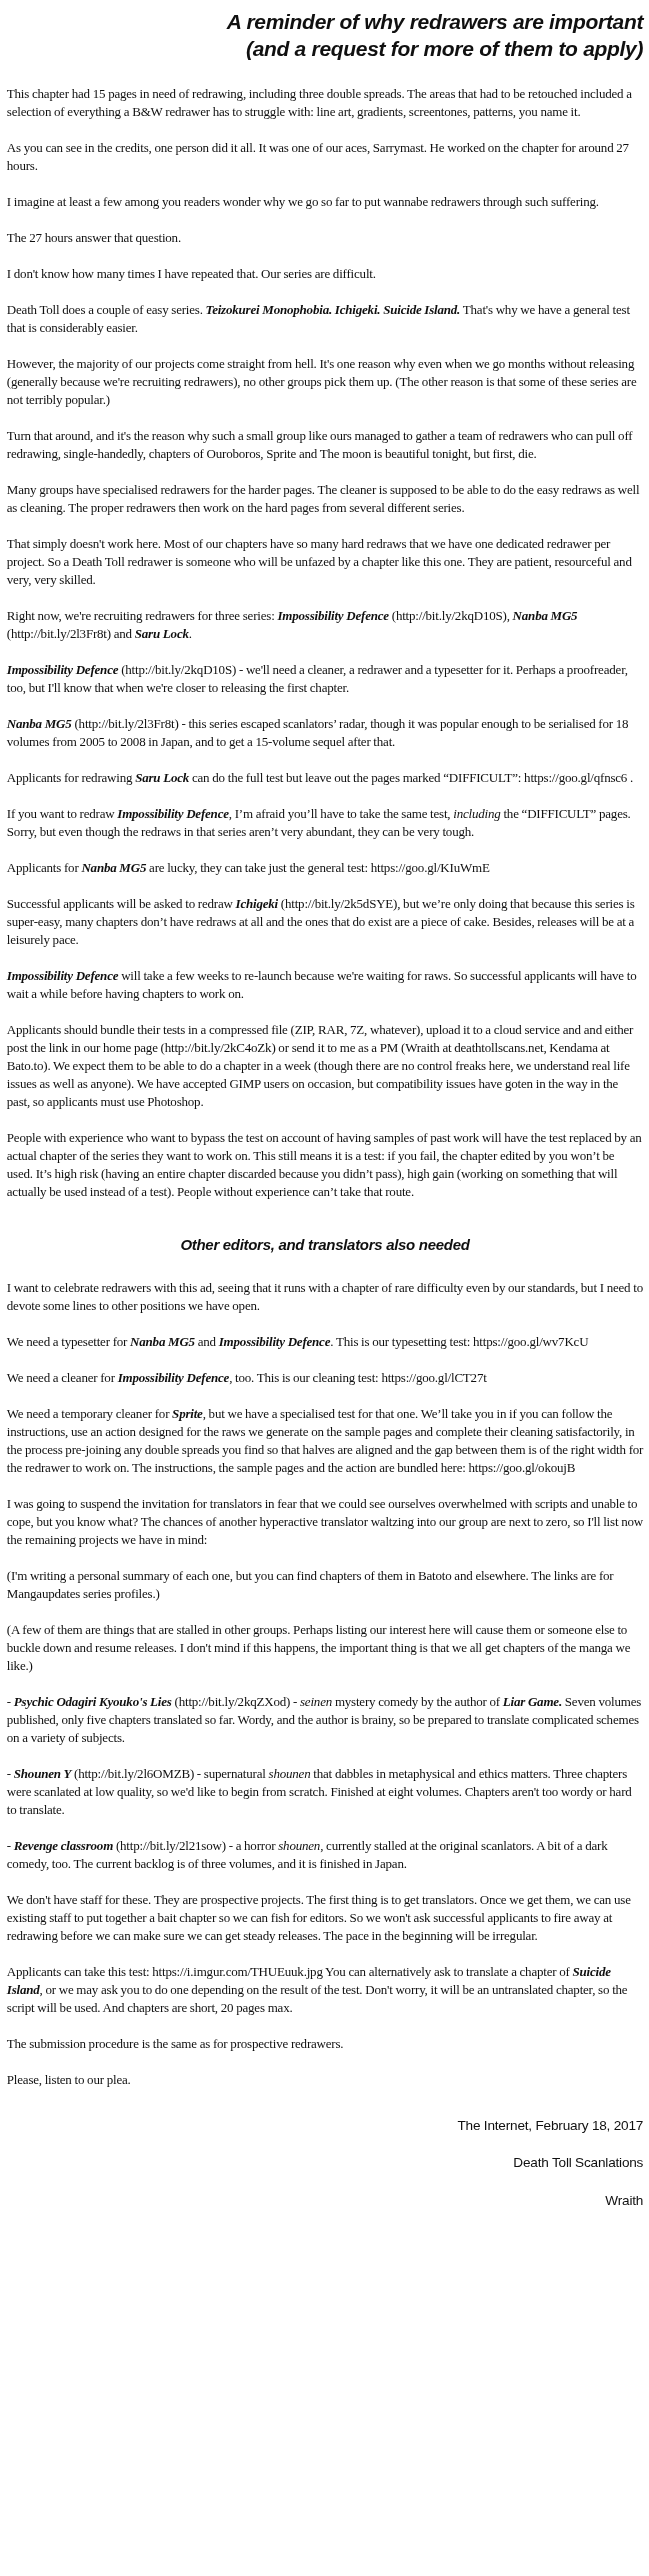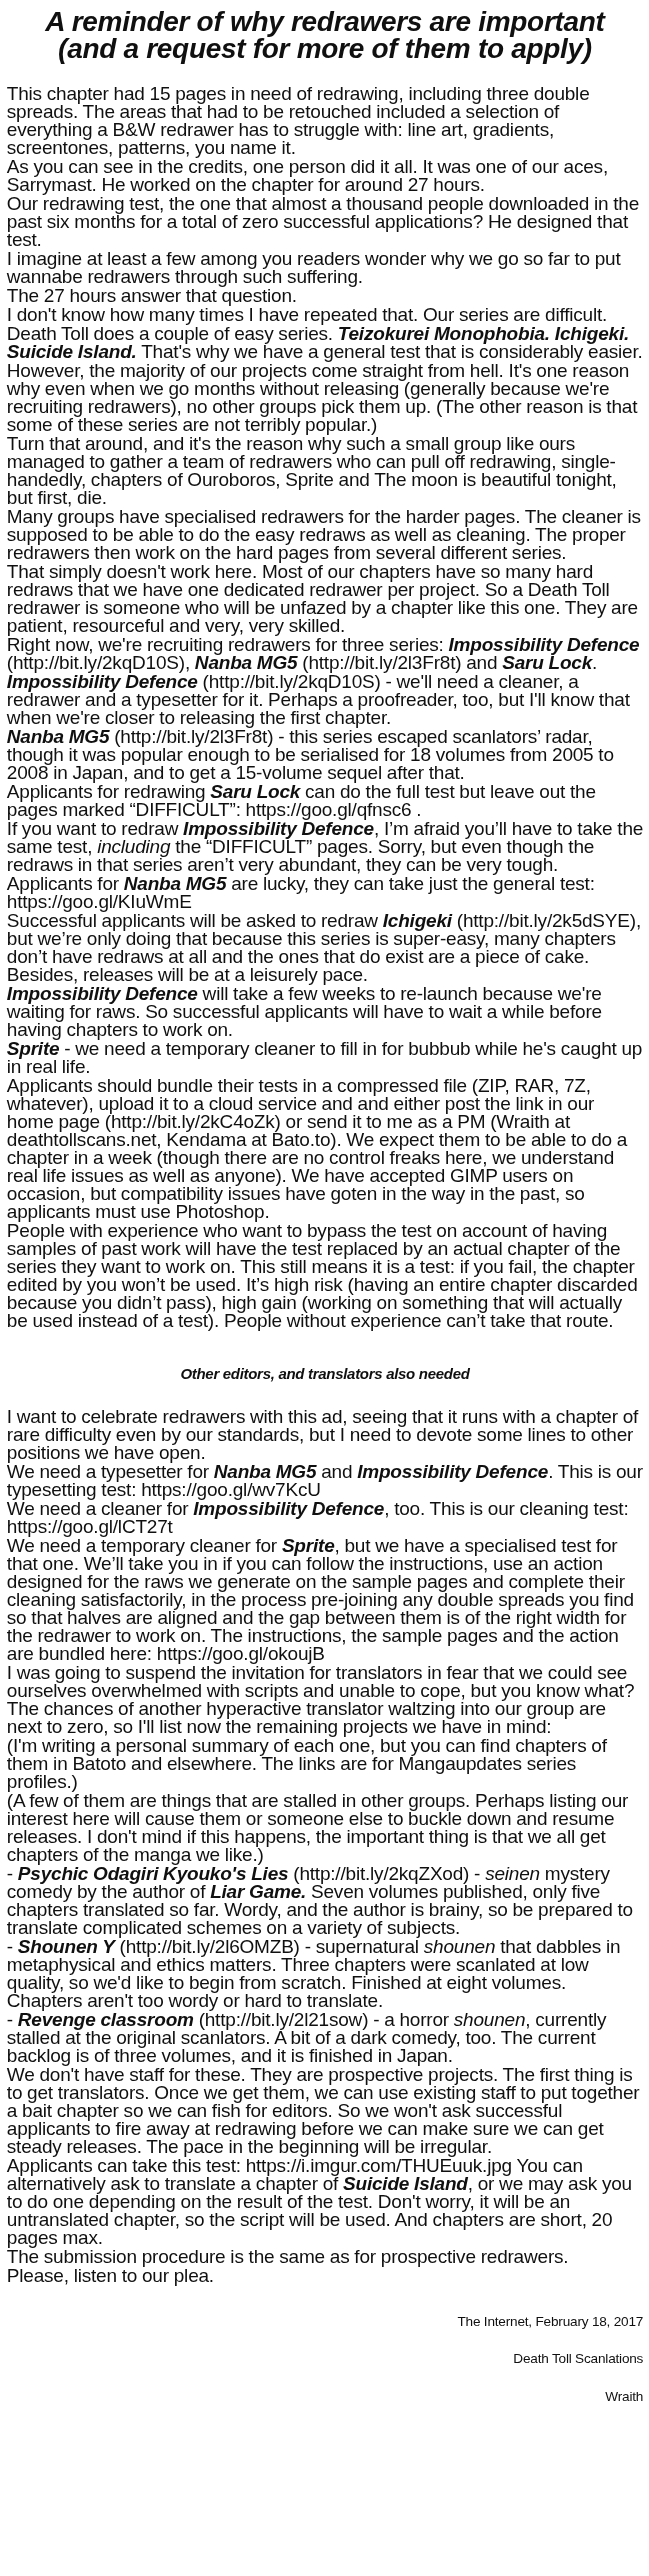--- a/index.html
+++ b/index.html
@@ -10,37 +10,38 @@
   body {
     width: 650px;
     min-height: 2576px;
     color: #101010;
     font-family: "Liberation Sans", "DejaVu Sans", sans-serif;
   }
   .page {
     padding: 6px 6.8px 15px 6.8px;
   }
   .doc-title {
-    font-size: 28px;
+    font-size: 21px;
     line-height: 27px;
     font-weight: 700;
     font-style: italic;
-    text-align: center;
+    text-align: right;
     margin: 1.5px 0 0 0;
     letter-spacing: -0.3px;
   }
   .doc-body {
     margin-top: 23px;
   }
   .para {
-    font-size: 19px;
+    font-size: 13px;
     line-height: 18px;
     letter-spacing: -0.2px;
-    margin: 1px 0;
+    margin: 18px 0;
     word-spacing: -0.2px;
+    font-family: Liberation Serif, serif;
   }
   .para:first-child { margin-top: 0; }
   .section-heading {
     font-size: 15px;
     line-height: 27px;
     font-weight: 700;
     font-style: italic;
     text-align: center;
     letter-spacing: -0.3px;
     margin: 30px 0 21px 0;
@@ -62,38 +63,36 @@
 
 <div class="page">
   <h1 class="doc-title">
     <span>A reminder of why redrawers are important</span><br>
     <span>(and a request for more of them to apply)</span>
   </h1>
 
   <div class="doc-body" id="doc-blocks">
       <p class="para">This chapter had 15 pages in need of redrawing, including three double spreads. The areas that had to be retouched included a selection of everything a B&amp;W redrawer has to struggle with: line art, gradients, screentones, patterns, you name it.</p>
       <p class="para">As you can see in the credits, one person did it all. It was one of our aces, Sarrymast. He worked on the chapter for around 27 hours.</p>
-      <p class="para">Our redrawing test, the one that almost a thousand people downloaded in the past six months for a total of zero successful applications? He designed that test.</p>
       <p class="para">I imagine at least a few among you readers wonder why we go so far to put wannabe redrawers through such suffering.</p>
       <p class="para">The 27 hours answer that question.</p>
       <p class="para">I don't know how many times I have repeated that. Our series are difficult.</p>
       <p class="para">Death Toll does a couple of easy series. <span class="bi">Teizokurei Monophobia. Ichigeki. Suicide Island.</span> That's why we have a general test that is considerably easier.</p>
       <p class="para">However, the majority of our projects come straight from hell. It's one reason why even when we go months without releasing (generally because we're recruiting redrawers), no other groups pick them up. (The other reason is that some of these series are not terribly popular.)</p>
       <p class="para">Turn that around, and it's the reason why such a small group like ours managed to gather a team of redrawers who can pull off redrawing, single-handedly, chapters of Ouroboros, Sprite and The moon is beautiful tonight, but first, die.</p>
       <p class="para">Many groups have specialised redrawers for the harder pages. The cleaner is supposed to be able to do the easy redraws as well as cleaning. The proper redrawers then work on the hard pages from several different series.</p>
       <p class="para">That simply doesn't work here. Most of our chapters have so many hard redraws that we have one dedicated redrawer per project. So a Death Toll redrawer is someone who will be unfazed by a chapter like this one. They are patient, resourceful and very, very skilled.</p>
       <p class="para">Right now, we're recruiting redrawers for three series: <span class="bi">Impossibility Defence</span> (http://bit.ly/2kqD10S), <span class="bi">Nanba MG5</span> (http://bit.ly/2l3Fr8t) and <span class="bi">Saru Lock</span>.</p>
       <p class="para"><span class="bi">Impossibility Defence</span> (http://bit.ly/2kqD10S) - we'll need a cleaner, a redrawer and a typesetter for it. Perhaps a proofreader, too, but I'll know that when we're closer to releasing the first chapter.</p>
       <p class="para"><span class="bi">Nanba MG5</span> (http://bit.ly/2l3Fr8t) - this series escaped scanlators’ radar, though it was popular enough to be serialised for 18 volumes from 2005 to 2008 in Japan, and to get a 15-volume sequel after that.</p>
       <p class="para">Applicants for redrawing <span class="bi">Saru Lock</span> can do the full test but leave out the pages marked “DIFFICULT”: https://goo.gl/qfnsc6 .</p>
       <p class="para">If you want to redraw <span class="bi">Impossibility Defence</span>, I’m afraid you’ll have to take the same test, <span class="it">including</span> the “DIFFICULT” pages. Sorry, but even though the redraws in that series aren’t very abundant, they can be very tough.</p>
       <p class="para">Applicants for <span class="bi">Nanba MG5</span> are lucky, they can take just the general test: https://goo.gl/KIuWmE</p>
       <p class="para">Successful applicants will be asked to redraw <span class="bi">Ichigeki</span> (http://bit.ly/2k5dSYE), but we’re only doing that because this series is super-easy, many chapters don’t have redraws at all and the ones that do exist are a piece of cake. Besides, releases will be at a leisurely pace.</p>
       <p class="para"><span class="bi">Impossibility Defence</span> will take a few weeks to re-launch because we're waiting for raws. So successful applicants will have to wait a while before having chapters to work on.</p>
-      <p class="para"><span class="bi">Sprite</span> - we need a temporary cleaner to fill in for bubbub while he's caught up in real life.</p>
       <p class="para">Applicants should bundle their tests in a compressed file (ZIP, RAR, 7Z, whatever), upload it to a cloud service and and either post the link in our home page (http://bit.ly/2kC4oZk) or send it to me as a PM (Wraith at deathtollscans.net, Kendama at Bato.to). We expect them to be able to do a chapter in a week (though there are no control freaks here, we understand real life issues as well as anyone). We have accepted GIMP users on occasion, but compatibility issues have goten in the way in the past, so applicants must use Photoshop.</p>
       <p class="para">People with experience who want to bypass the test on account of having samples of past work will have the test replaced by an actual chapter of the series they want to work on. This still means it is a test: if you fail, the chapter edited by you won’t be used. It’s high risk (having an entire chapter discarded because you didn’t pass), high gain (working on something that will actually be used instead of a test). People without experience can’t take that route.</p>
       <h2 class="section-heading">Other editors, and translators also needed</h2>
       <p class="para">I want to celebrate redrawers with this ad, seeing that it runs with a chapter of rare difficulty even by our standards, but I need to devote some lines to other positions we have open.</p>
       <p class="para">We need a typesetter for <span class="bi">Nanba MG5</span> and <span class="bi">Impossibility Defence</span>. This is our typesetting test: https://goo.gl/wv7KcU</p>
       <p class="para">We need a cleaner for <span class="bi">Impossibility Defence</span>, too. This is our cleaning test: https://goo.gl/lCT27t</p>
       <p class="para">We need a temporary cleaner for <span class="bi">Sprite</span>, but we have a specialised test for that one. We’ll take you in if you can follow the instructions, use an action designed for the raws we generate on the sample pages and complete their cleaning satisfactorily, in the process pre-joining any double spreads you find so that halves are aligned and the gap between them is of the right width for the redrawer to work on. The instructions, the sample pages and the action are bundled here: https://goo.gl/okoujB</p>
       <p class="para">I was going to suspend the invitation for translators in fear that we could see ourselves overwhelmed with scripts and unable to cope, but you know what? The chances of another hyperactive translator waltzing into our group are next to zero, so I'll list now the remaining projects we have in mind:</p>
       <p class="para">(I'm writing a personal summary of each one, but you can find chapters of them in Batoto and elsewhere. The links are for Mangaupdates series profiles.)</p>
       <p class="para">(A few of them are things that are stalled in other groups. Perhaps listing our interest here will cause them or someone else to buckle down and resume releases. I don't mind if this happens, the important thing is that we all get chapters of the manga we like.)</p>

